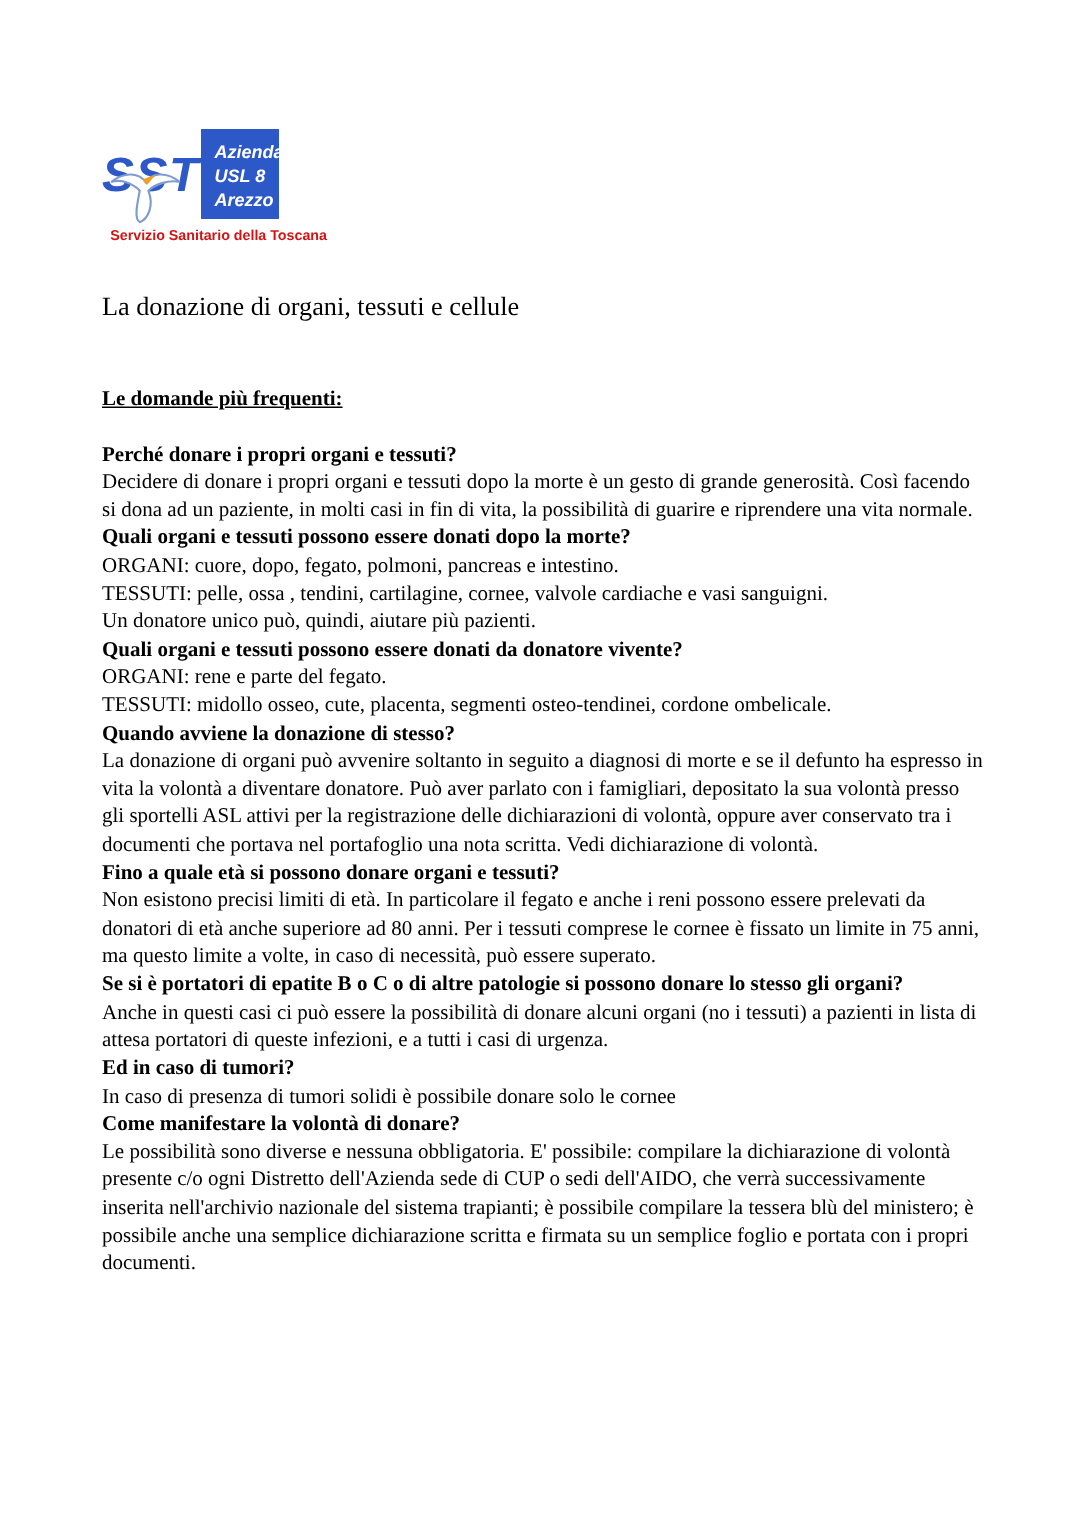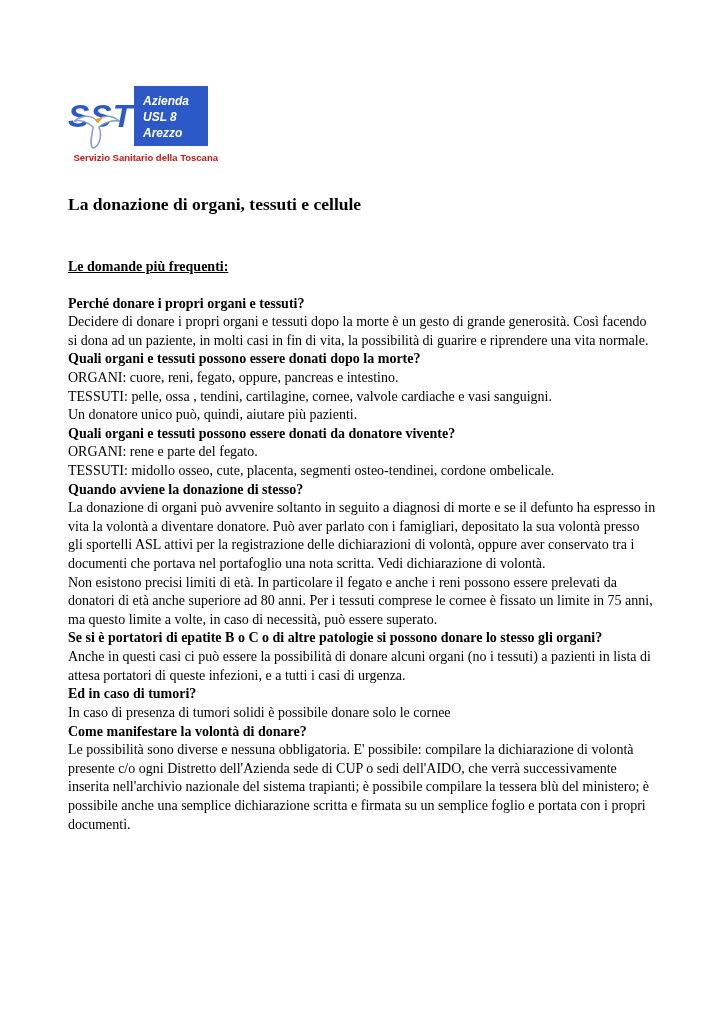--- a/index.html
+++ b/index.html
@@ -31,21 +31,21 @@
     letter-spacing: 1px;
     color: #2d59c8;
   }
   .gull {
     position: absolute;
     left: 2px;
     bottom: -4px;
     pointer-events: none;
   }
   .logo-box {
-    width: 74px;
+    width: 52px;
     box-sizing: border-box;
     background: #2d59c8;
     color: #ffffff;
     font-family: "Liberation Sans", sans-serif;
     font-weight: bold;
     font-style: italic;
     font-size: 12px;
     line-height: 1.35;
     padding: 7px 0 0 9px;
   }
@@ -55,21 +55,21 @@
     font-weight: bold;
     font-size: 9.5px;
     color: #d21414;
     white-space: nowrap;
     text-align: right;
   }
 
   
   h1.doc-title {
     font-size: 17.5px;
-    font-weight: bold;
+    font-weight: normal;
     margin: 28px 0 0 0;
   }
   h2.doc-subtitle {
     font-size: 14px;
     font-weight: bold;
     text-decoration: underline;
     margin: 42px 0 0 0;
   }
   section.faq { }
   section.faq:first-of-type { margin-top: 18px; }
@@ -106,37 +106,38 @@
   <h1 class="doc-title">La donazione di organi, tessuti e cellule</h1>
   <h2 class="doc-subtitle">Le domande più frequenti:</h2>
 
   <section class="faq">
     <h3 class="question">Perché donare i propri organi e tessuti?</h3>
     <p class="answer">Decidere di donare i propri organi e tessuti dopo la morte è un gesto di grande generosità. Così facendo si dona ad un paziente, in molti casi in fin di vita, la possibilità di guarire e riprendere una vita normale.</p>
   </section>
 
   <section class="faq">
     <h3 class="question">Quali organi e tessuti possono essere donati dopo la morte?</h3>
-    <p class="answer">ORGANI: cuore, reni, fegato, oppure, pancreas e intestino.</p>
+    <p class="answer">ORGANI: cuore, dopo, fegato, polmoni, pancreas e intestino.</p>
     <p class="answer">TESSUTI: pelle, ossa , tendini, cartilagine, cornee, valvole cardiache e vasi sanguigni.</p>
     <p class="answer">Un donatore unico può, quindi, aiutare più pazienti.</p>
   </section>
 
   <section class="faq">
     <h3 class="question">Quali organi e tessuti possono essere donati da donatore vivente?</h3>
     <p class="answer">ORGANI: rene e parte del fegato.</p>
     <p class="answer">TESSUTI: midollo osseo, cute, placenta, segmenti osteo-tendinei, cordone ombelicale.</p>
   </section>
 
   <section class="faq">
     <h3 class="question">Quando avviene la donazione di stesso?</h3>
     <p class="answer">La donazione di organi può avvenire soltanto in seguito a diagnosi di morte e se il defunto ha espresso in vita la volontà a diventare donatore. Può aver parlato con i famigliari, depositato la sua volontà presso gli sportelli ASL attivi per la registrazione delle dichiarazioni di volontà, oppure aver conservato tra i documenti che portava nel portafoglio una nota scritta. Vedi dichiarazione di volontà.</p>
   </section>
 
   <section class="faq">
+    <h3 class="question">Fino a quale età si possono donare organi e tessuti?</h3>
     <p class="answer">Non esistono precisi limiti di età. In particolare il fegato e anche i reni possono essere prelevati da donatori di età anche superiore ad 80 anni. Per i tessuti comprese le cornee è fissato un limite in 75 anni, ma questo limite a volte, in caso di necessità, può essere superato.</p>
   </section>
 
   <section class="faq">
     <h3 class="question">Se si è portatori di epatite B o C o di altre patologie si possono donare lo stesso gli organi?</h3>
     <p class="answer">Anche in questi casi ci può essere la possibilità di donare alcuni organi (no i tessuti) a pazienti in lista di attesa  portatori di queste infezioni, e a tutti i casi di urgenza.</p>
   </section>
 
   <section class="faq">
     <h3 class="question">Ed in caso di tumori?</h3>

